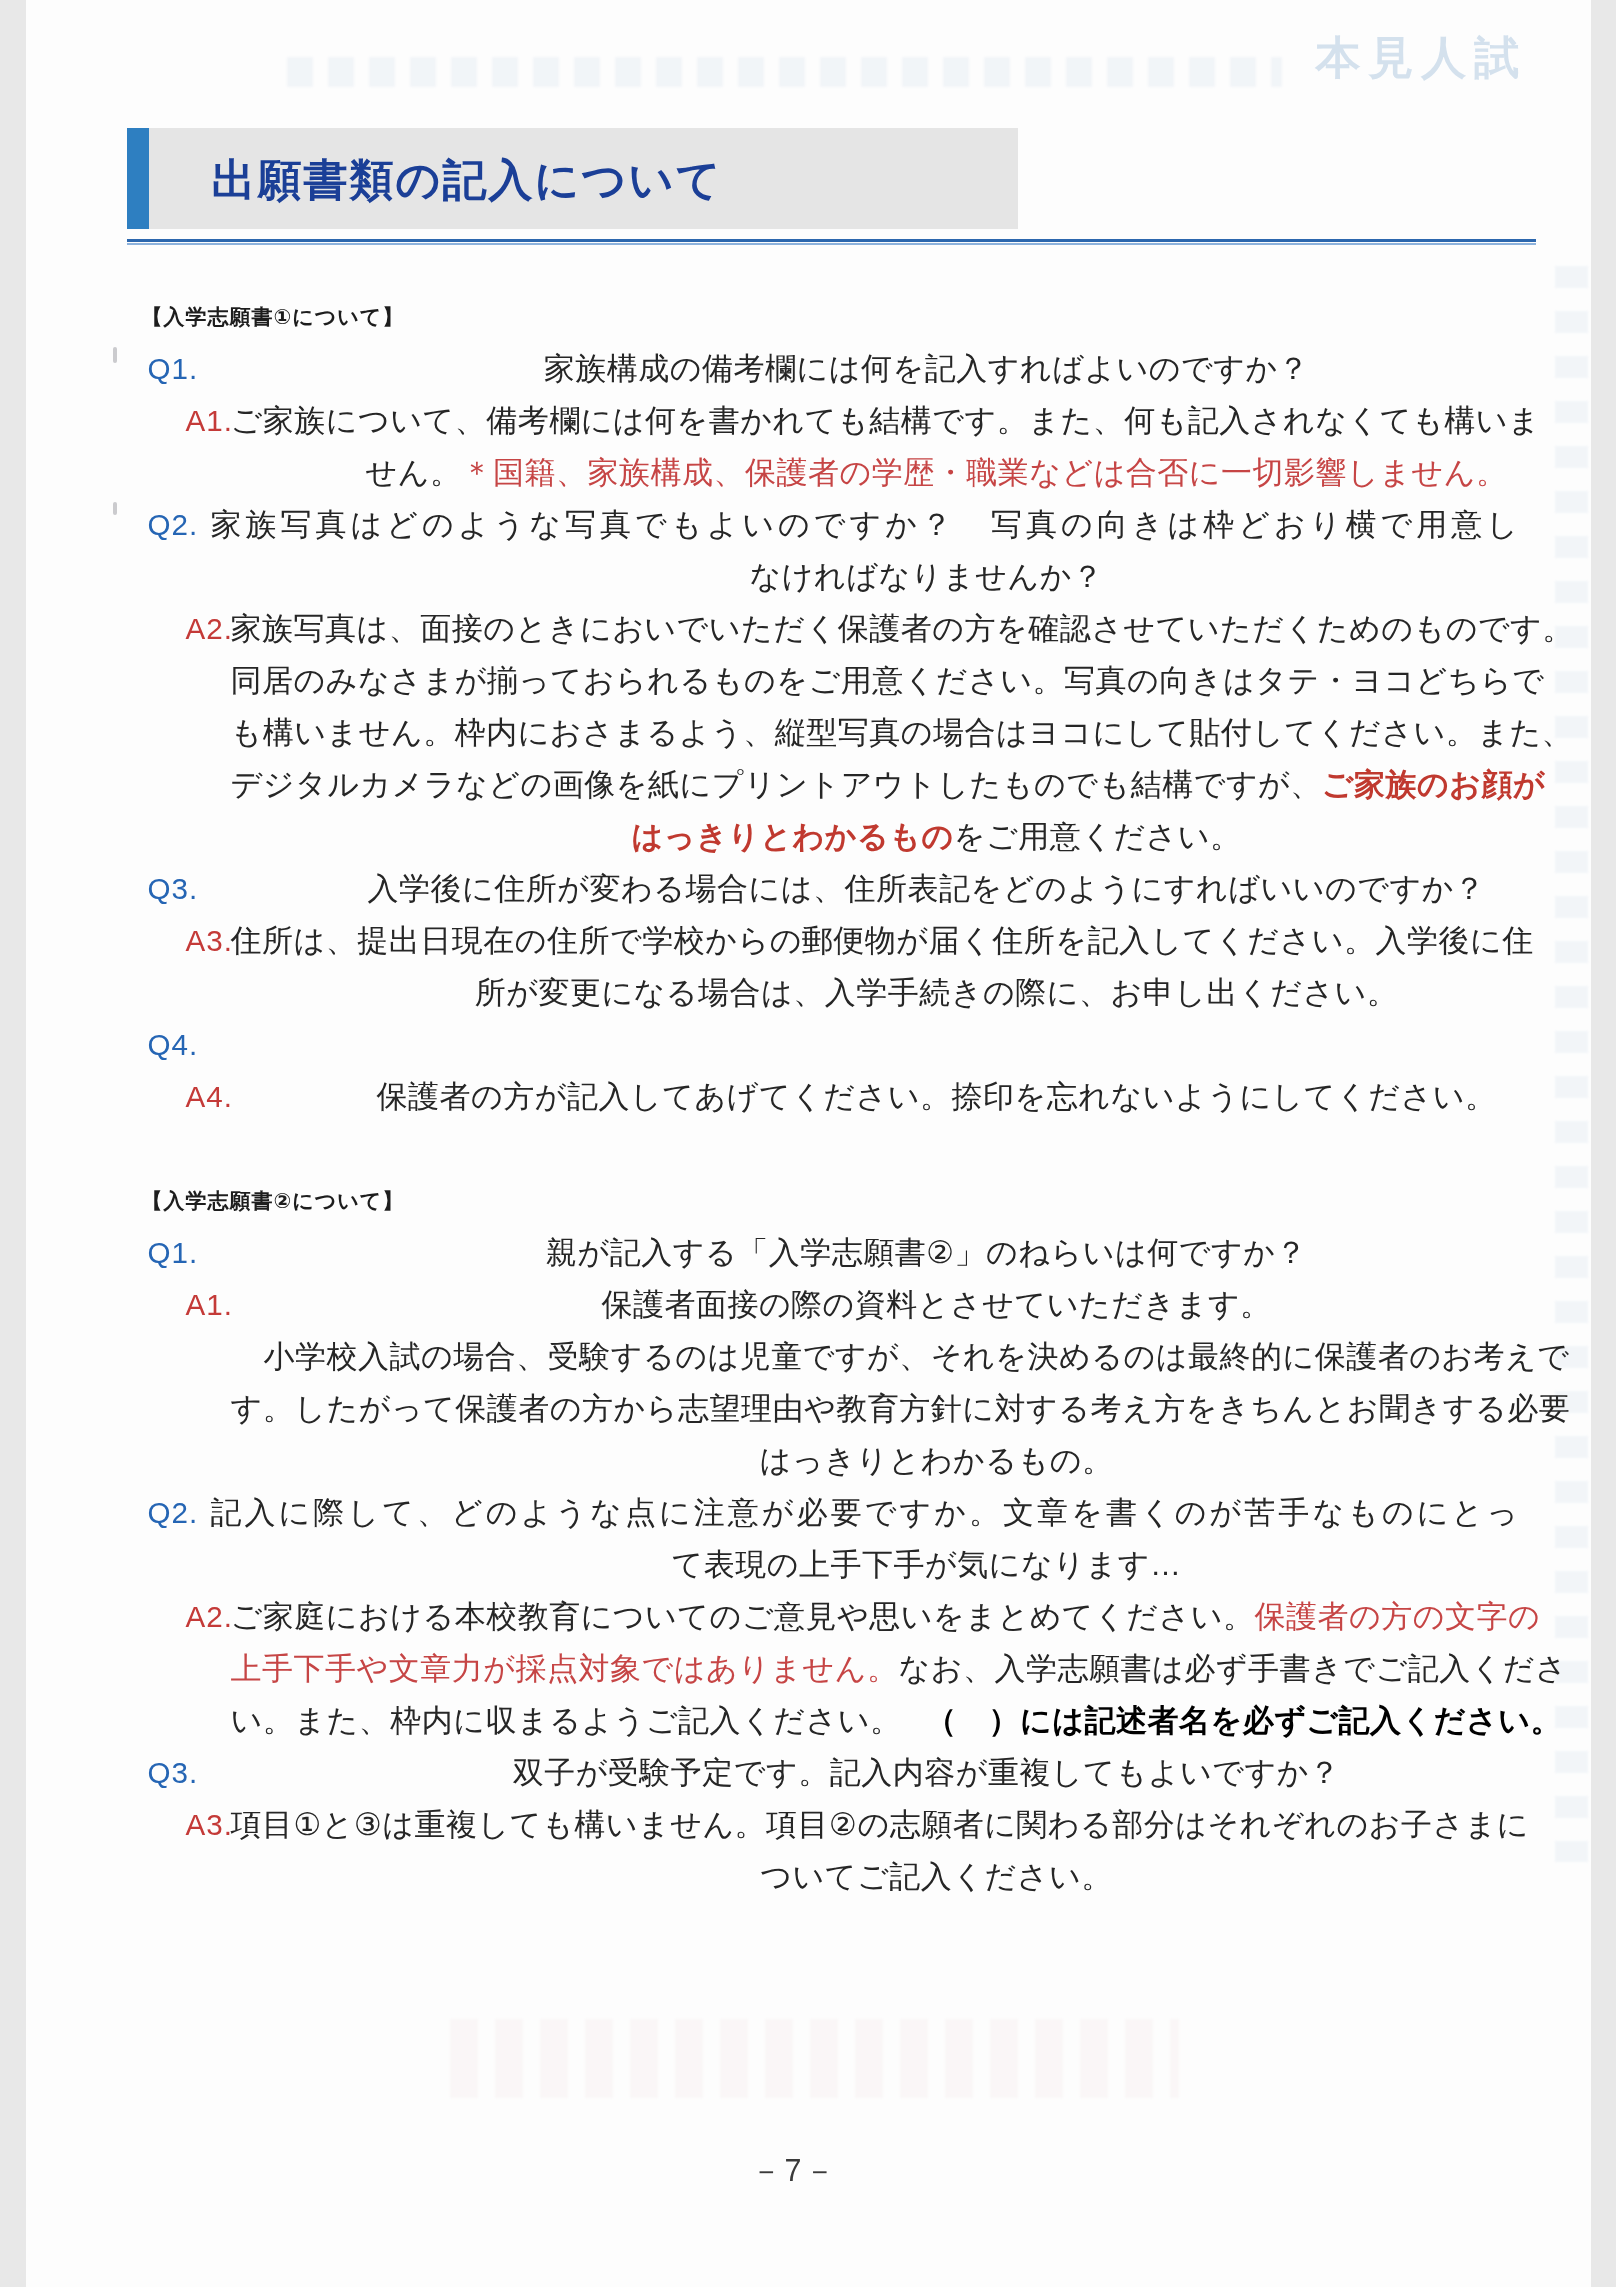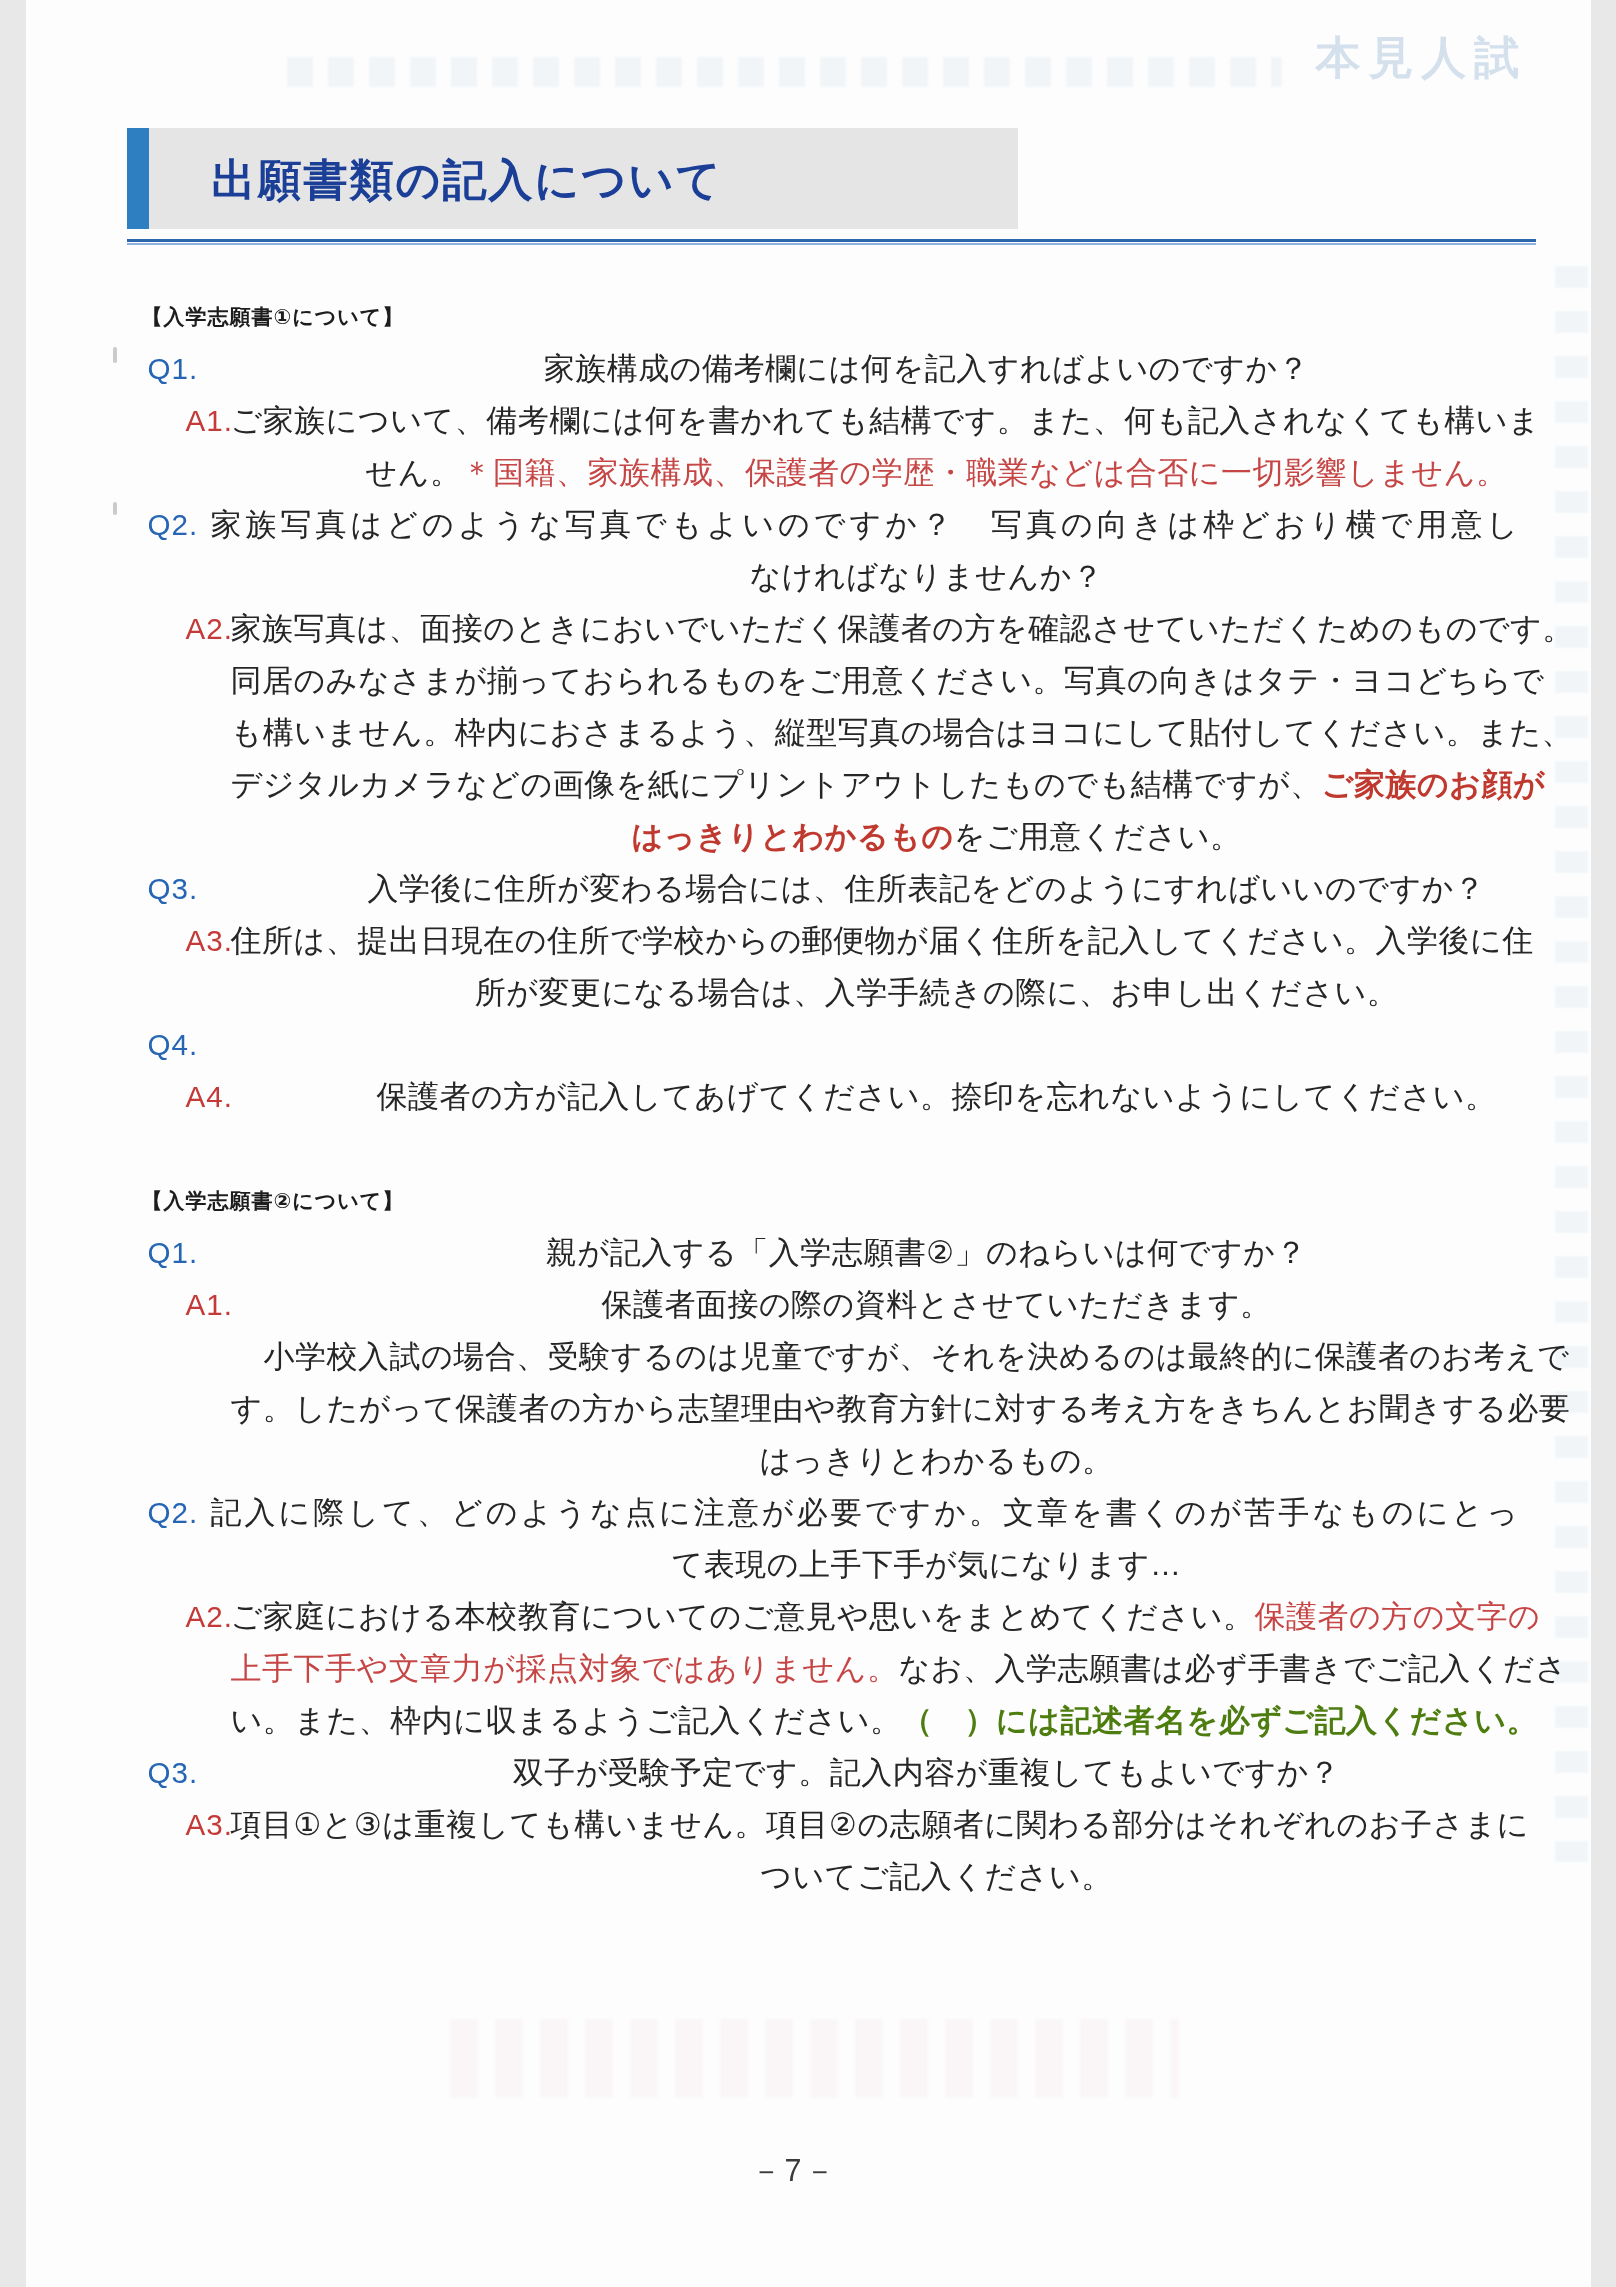--- a/index.html
+++ b/index.html
@@ -32,21 +32,21 @@
   .text{display:block;text-align:center;}
   .q>.text,.qcont>.text{margin-left:185px;}
   .a>.text,.acont>.text{margin-left:205px;}
   .acont_indent>.text{margin-left:238px;}
   .fill.q>.text,.fill.qcont>.text{width:1308px;text-align:justify;text-align-last:justify;}
   .fill.a>.text,.fill.acont>.text{width:1288px;text-align:justify;text-align-last:justify;}
   .fill.acont_indent>.text{width:1255px;text-align:justify;text-align-last:justify;}
   .seg-normal{color:#262626;}
   .seg-red{color:#c64545;}
   .seg-redbold{color:#c0392f;font-weight:700;}
-  .seg-bold{font-weight:700;color:#4d7c0f;}
+  .seg-bold{font-weight:700;color:#000000;margin-left:24px;}
   
   #page-num{position:absolute;top:2151px;left:690px;width:158px;text-align:center;
             font-size:30.5px;letter-spacing:3px;color:#3a3a3a;}
   
   #bleed-top-right{position:absolute;left:1290px;top:27.6px;font-size:45px;font-weight:700;
                    color:#b9cfe4;letter-spacing:7.9px;opacity:.6;white-space:nowrap;}
   #bleed-top-band{position:absolute;left:261px;top:57px;width:995px;height:29.6px;opacity:.45;
                   background:repeating-linear-gradient(90deg,rgba(140,170,205,.22) 0 25.6px,transparent 25.6px 41px);
                   filter:blur(1px);}
   #bleed-right-strip{position:absolute;left:1529px;top:266px;width:33px;height:1596px;opacity:.45;

